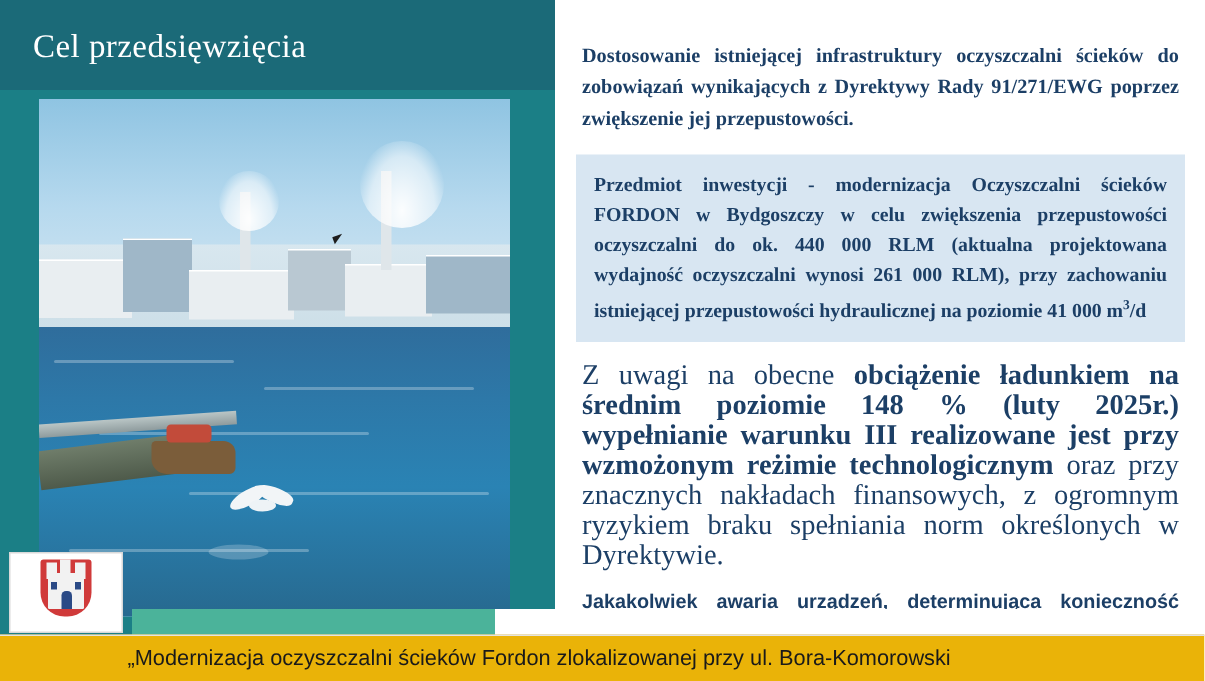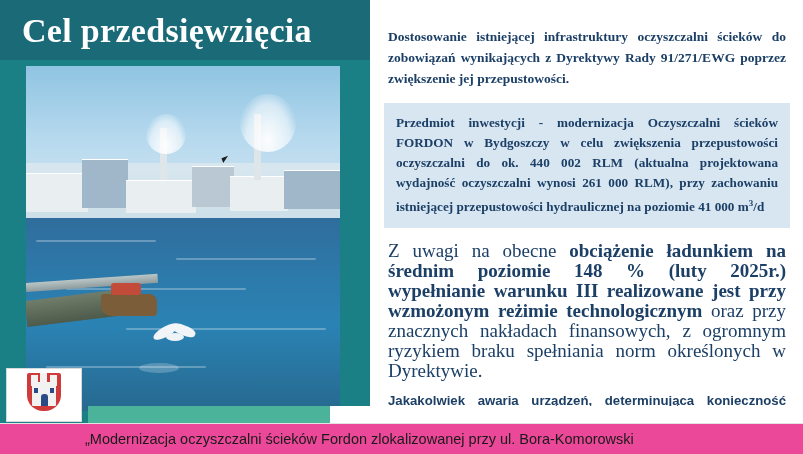--- a/index.html
+++ b/index.html
@@ -37,22 +37,22 @@
     height: 60px;
     background: #1b6a78;
   }
   .slide-title {
     position: absolute;
     left: 22px;
     top: 14px;
     width: 340px;
     color: #ffffff;
     font-family: "Liberation Serif", serif;
-    font-size: 34px;
-    font-weight: bold;
+    font-size: 22px;
+    font-weight: normal;
     letter-spacing: 0.3px;
     line-height: 34px;
   }
   
   .photo {
     position: absolute;
     left: 26px;
     top: 66px;
     width: 314px;
     height: 345px;
@@ -244,21 +244,21 @@
     line-height: 20px;
     text-align: justify;
   }
   
   .footer {
     position: absolute;
     left: 0;
     bottom: 0;
     width: 803px;
     height: 30px;
-    background: #ec4899;
+    background: #eab308;
     border-top: 1px solid #e3e3e3;
   }
   .footer-text {
     position: absolute;
     left: 85px;
     top: 5px;
     width: 710px;
     color: #1a1a1a;
     font-family: "Liberation Sans", sans-serif;
     font-size: 14.5px;
@@ -395,21 +395,21 @@
 
       <div class="cursor"></div>
     </div>
   </div>
 
   <div class="right-col">
 
     <div class="para-top">Dostosowanie istniejącej infrastruktury oczyszczalni ścieków do zobowiązań wynikających z Dyrektywy Rady 91/271/EWG poprzez zwiększenie jej przepustowości.</div>
 
     <div class="callout">
-      <span>Przedmiot inwestycji - modernizacja Oczyszczalni ścieków FORDON w Bydgoszczy w celu zwiększenia przepustowości oczyszczalni do ok. 440 002 RLM (aktualna projektowana wydajność oczyszczalni wynosi 261 000 RLM), przy zachowaniu istniejącej przepustowości hydraulicznej na poziomie 41 000 m</span><sup>3</sup><span>/d</span>
+      <span>Przedmiot inwestycji - modernizacja Oczyszczalni ścieków FORDON w Bydgoszczy w celu zwiększenia przepustowości oczyszczalni do ok. 440 000 RLM (aktualna projektowana wydajność oczyszczalni wynosi 261 000 RLM), przy zachowaniu istniejącej przepustowości hydraulicznej na poziomie 41 000 m</span><sup>3</sup><span>/d</span>
     </div>
 
     <div class="para-body">
       <span>Z uwagi na obecne </span><b>obciążenie ładunkiem na średnim poziomie 148 % (luty 2025r.) wypełnianie warunku III realizowane jest przy wzmożonym reżimie technologicznym</b><span> oraz przy znacznych nakładach finansowych, z ogromnym ryzykiem braku spełniania norm określonych w Dyrektywie.</span>
     </div>
 
     <div class="para-bold">Jakakolwiek awaria urządzeń, determinująca konieczność wyłączenia poszczególnych obiektów z eksploatacji spowoduje okresowy wzrost stężeń ponad dopuszczalne normy.</div>
   </div>
 
   <div class="green-bar"></div>

